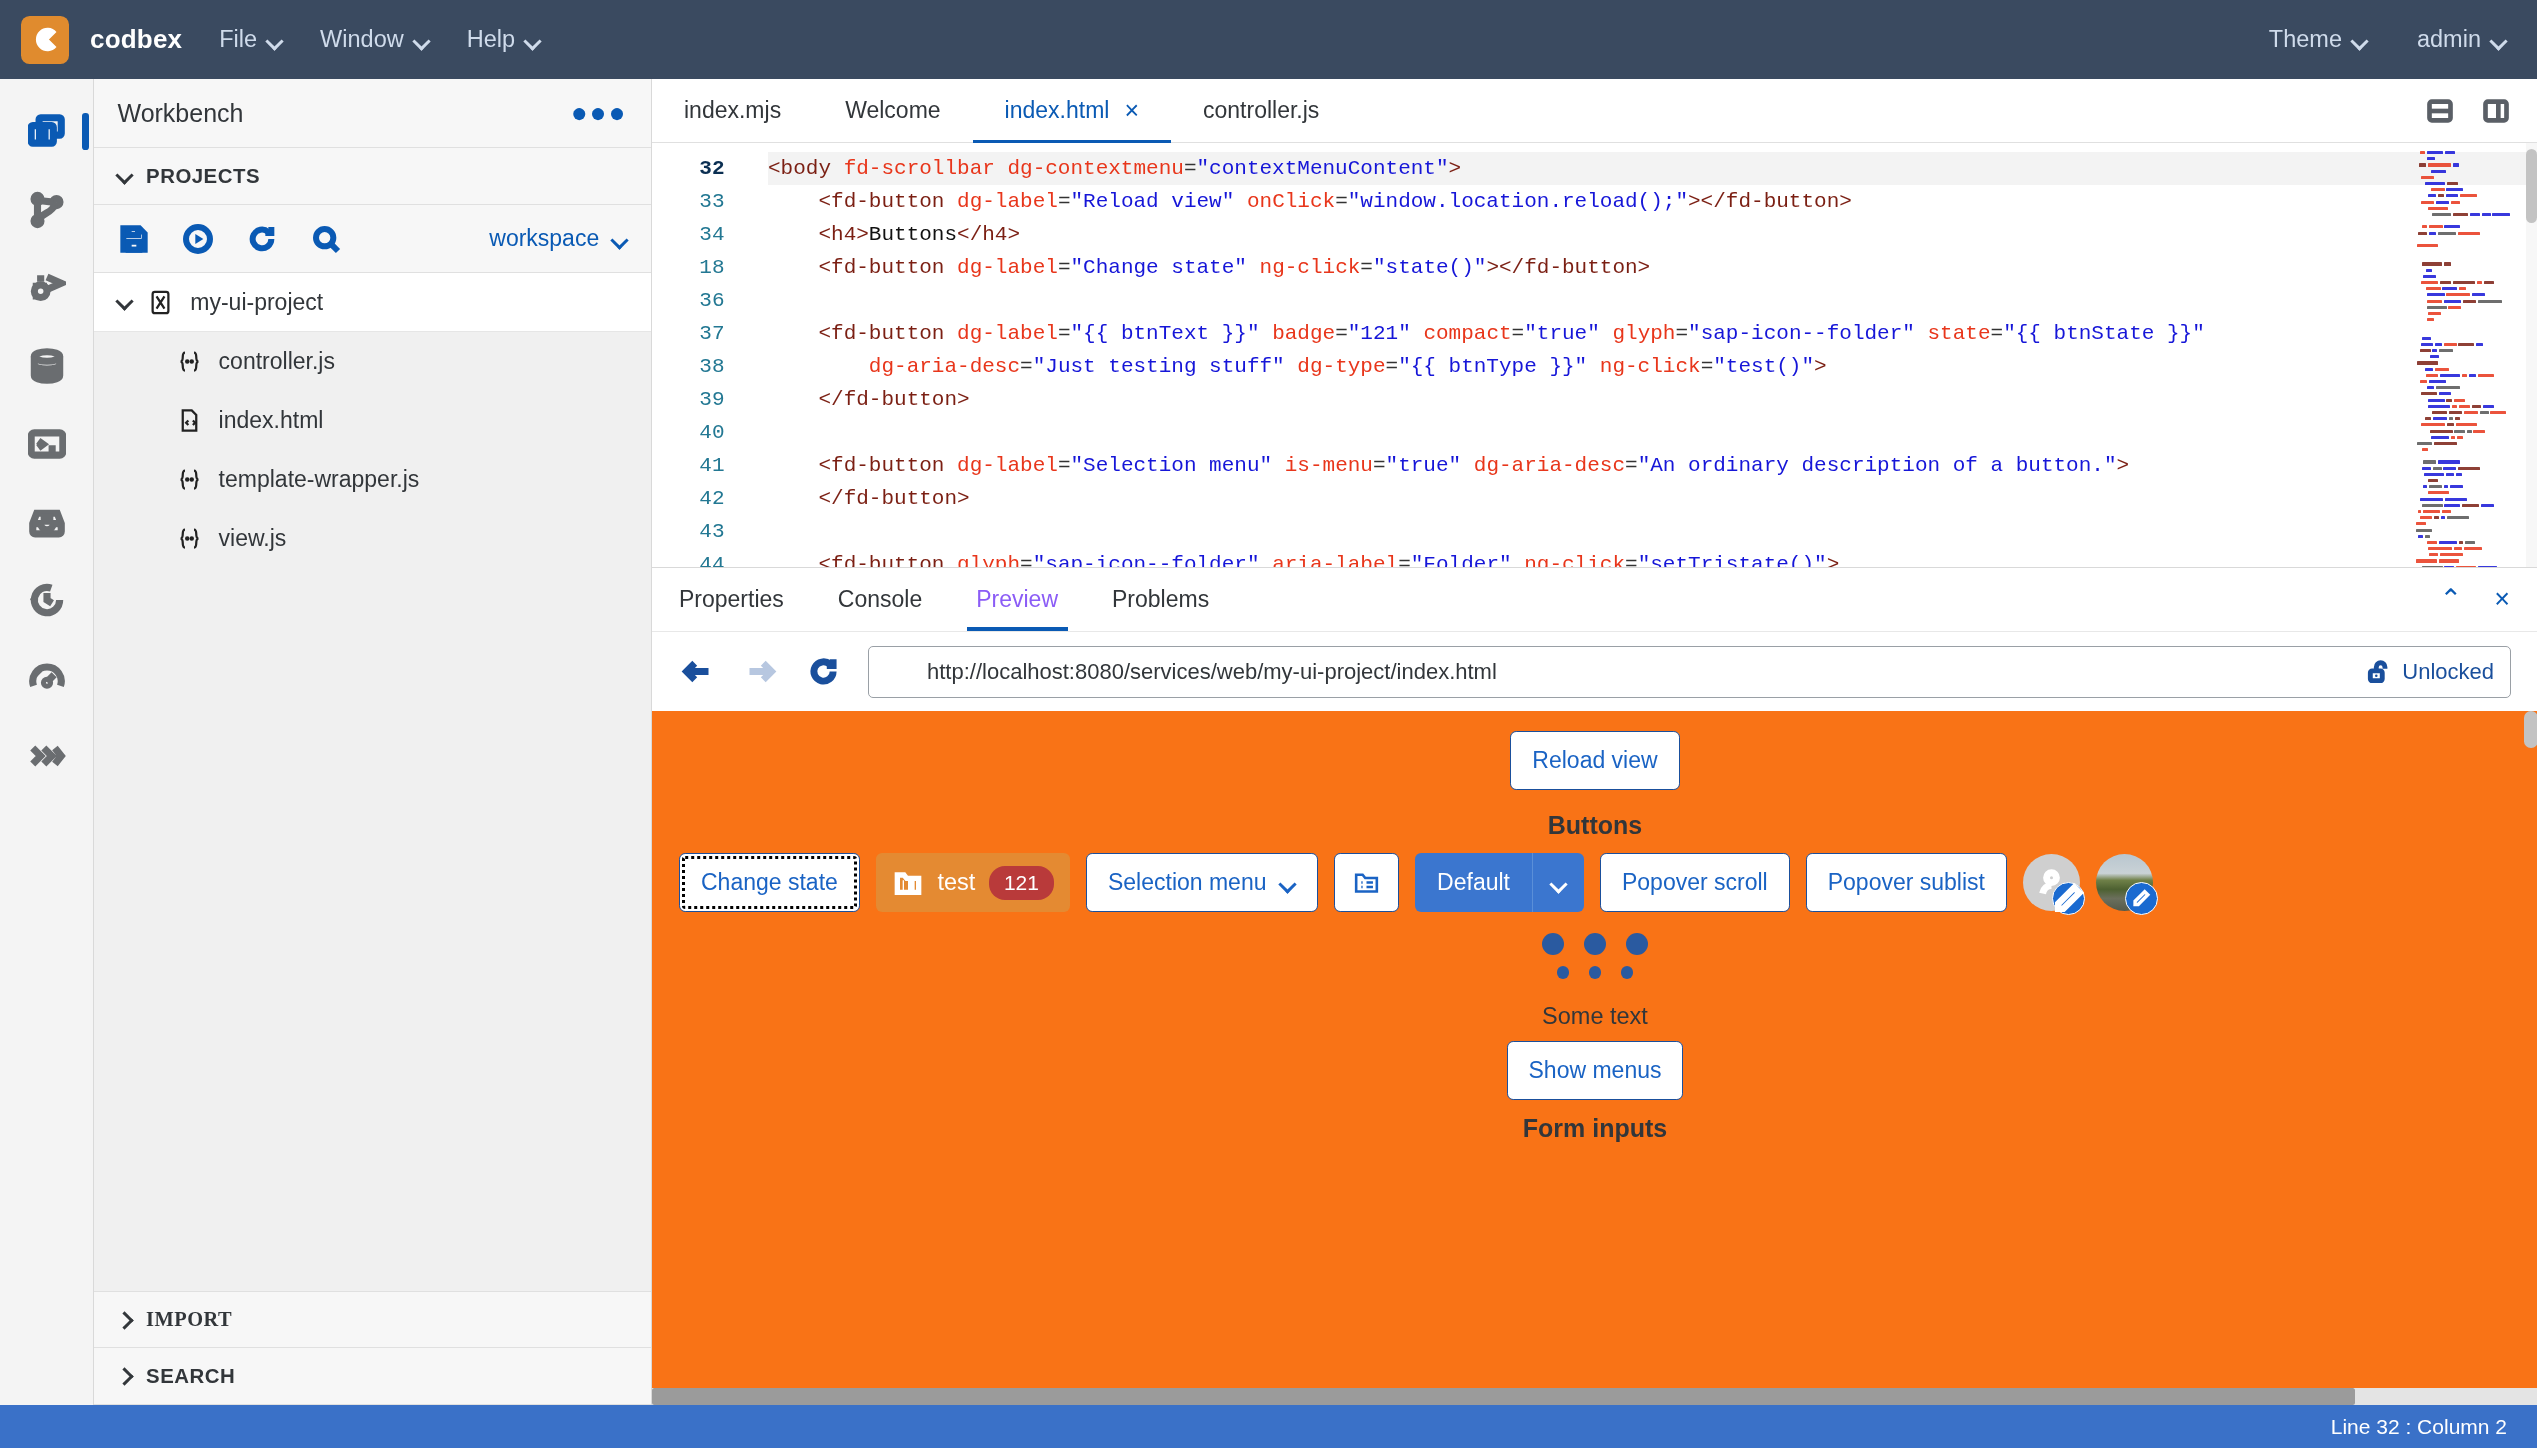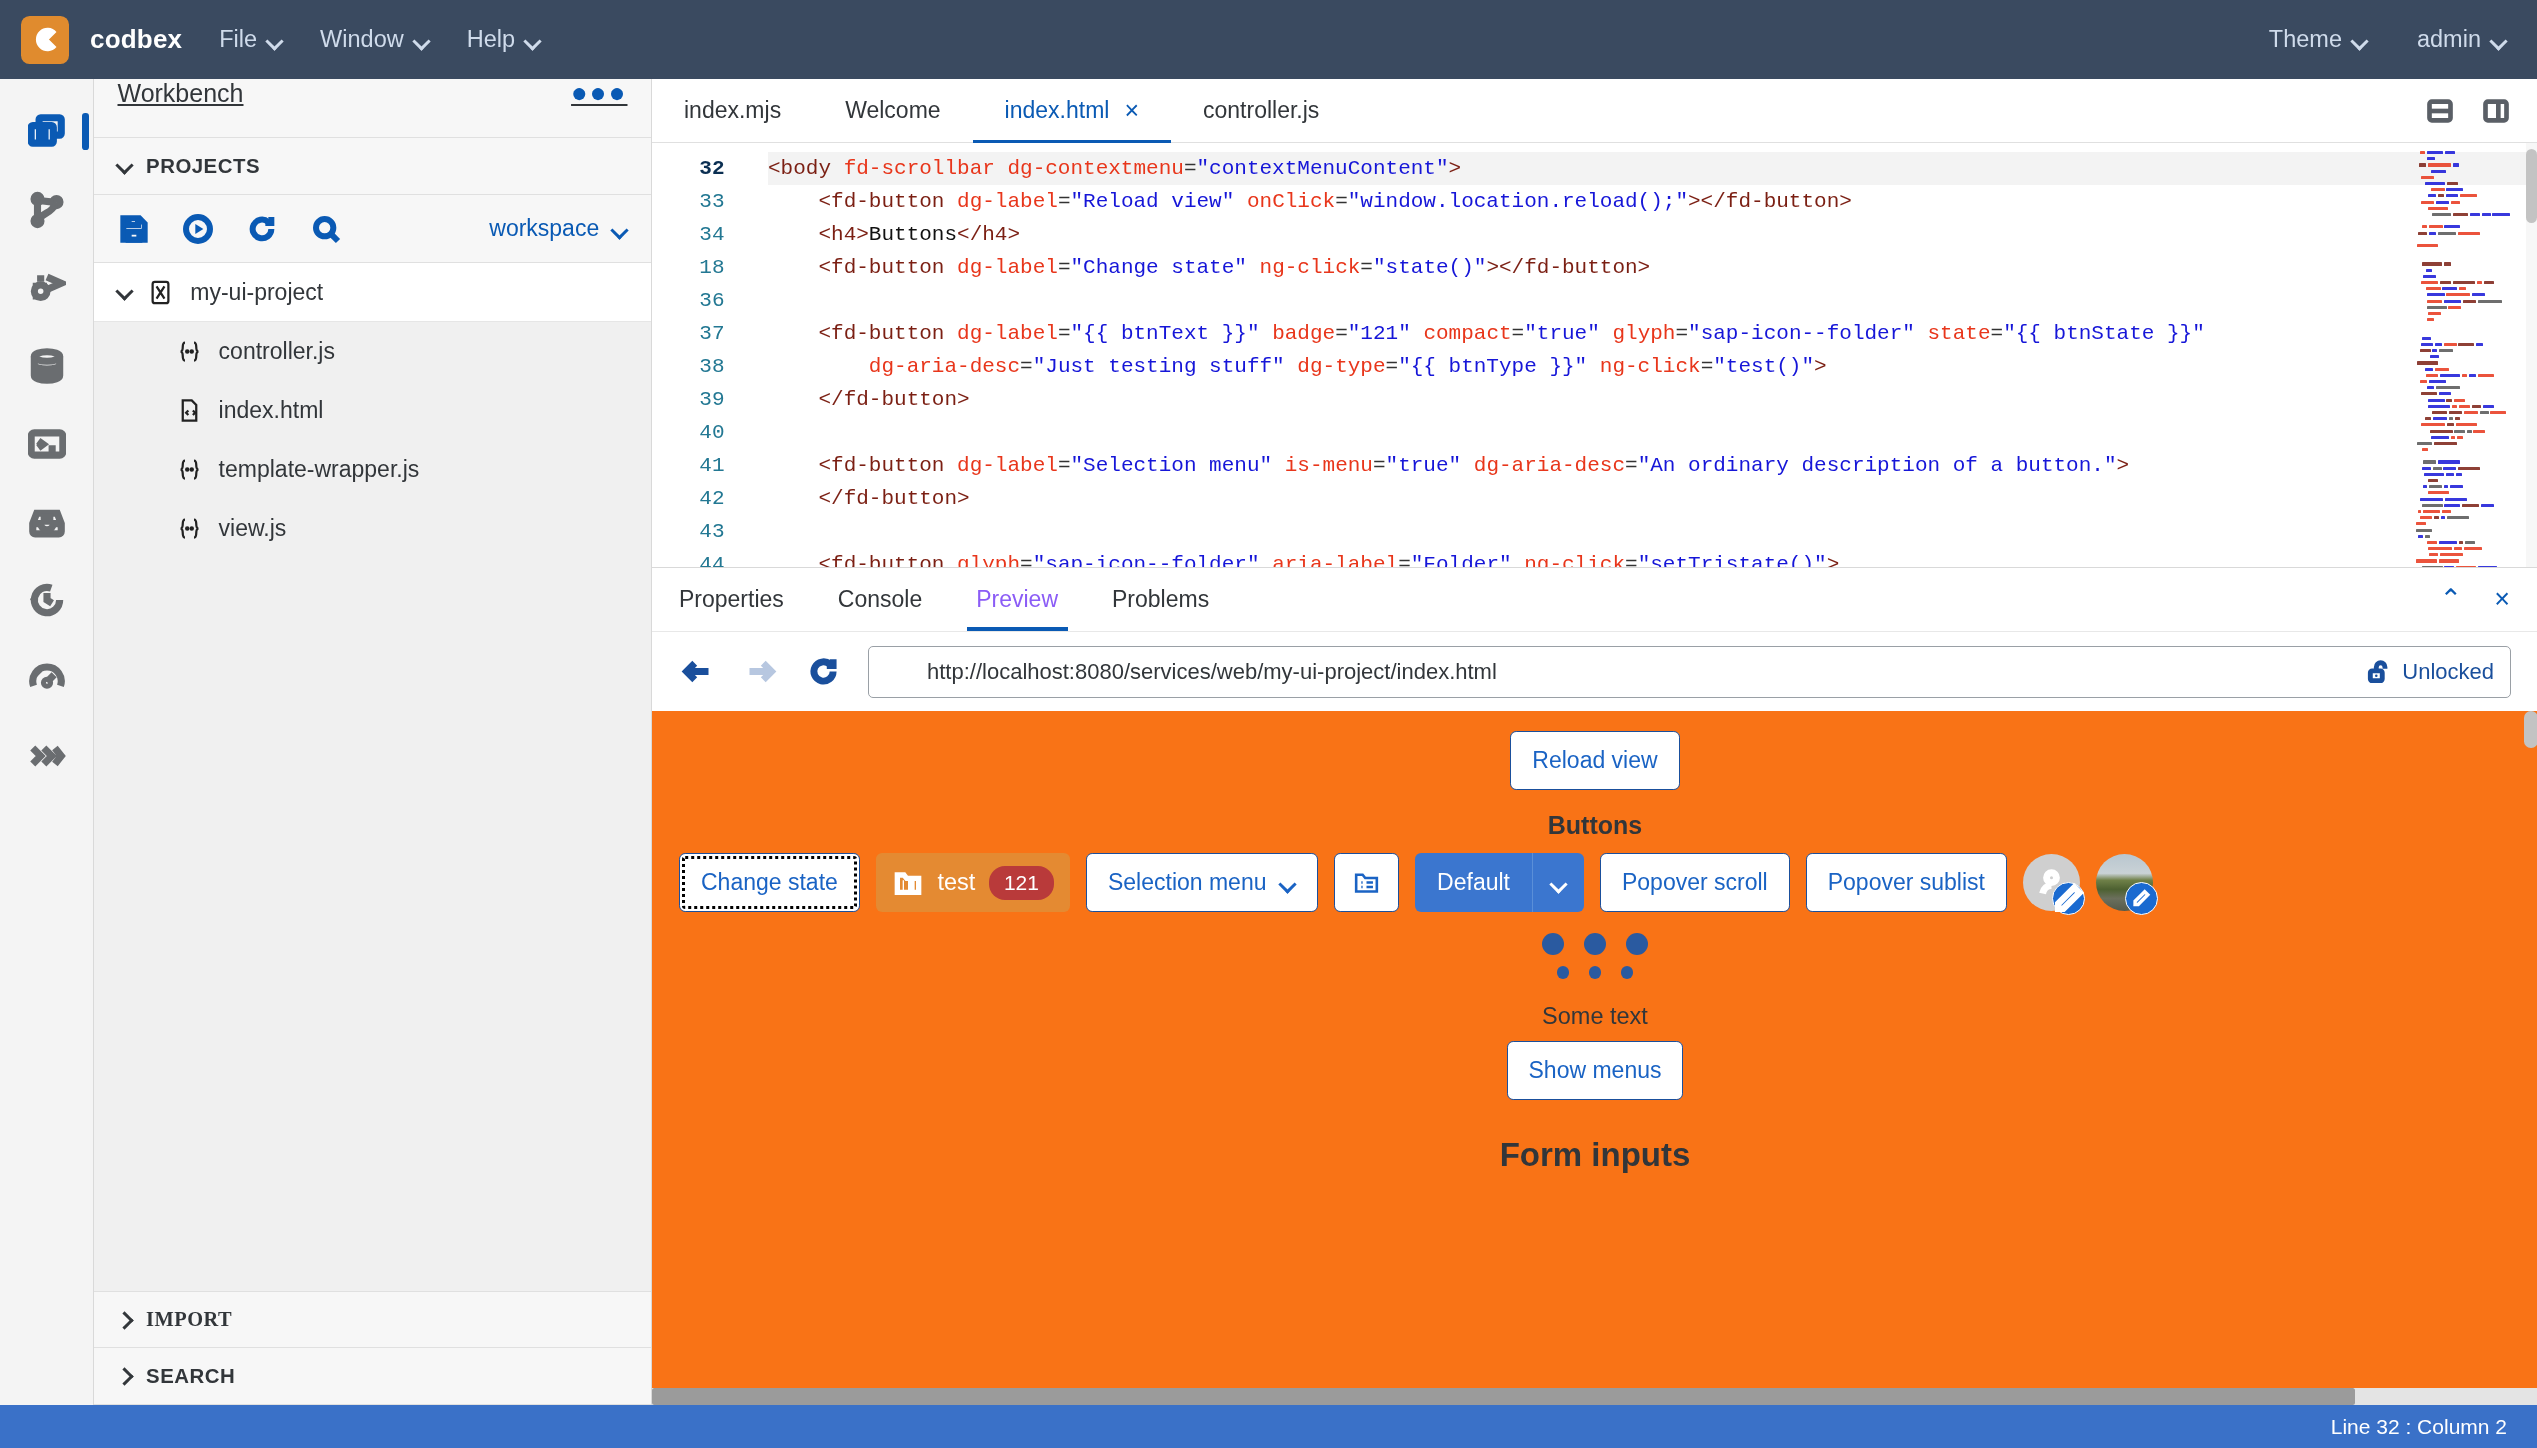--- a/index.html
+++ b/index.html
@@ -54,22 +54,22 @@
     width: 6.2px; height: 37px; background: #0a5ab4; border-radius: 3.1px;
   }
 
   
   #wb {
     position: absolute; left: 94px; top: 79px; width: 558px; height: 1326px;
     background: #f7f7f7; border-right: 1.2px solid #d9d9d9;
     display: flex; flex-direction: column;
   }
   #wb-head {
-    height: 59px; display: flex; padding: 0 23.5px;
-    border-bottom: 1.2px solid #e0e0e0; flex: none; text-decoration: underline;
+    height: 69px; display: flex; align-items: center; padding: 0 23.5px;
+    border-bottom: 1.2px solid #e0e0e0; flex: none;
   }
   #wb-title { font-size: 25px; color: #32363a; }
   #wb-dots { margin-left: auto; color: #0a5ab4; font-size: 28px; letter-spacing: 1.9px;
     cursor: pointer; line-height: 1; }
   .section-head {
     height: 57px; display: flex; align-items: center; gap: 15px; padding: 0 23.5px;
     border-bottom: 1.2px solid #e0e0e0; font-weight: bold; font-size: 20.4px;
     letter-spacing: 0.5px; color: #32363a; cursor: pointer; flex: none;
   }
   .tri { width: 13.6px; height: 13.6px; position: relative; }
@@ -245,21 +245,21 @@
     border-radius: 50%; background: #1a6ad0; display: flex; align-items: center;
     justify-content: center; border: 1.9px solid #fff;
   }
   .edit-badge svg { width: 18.5px; height: 18.5px; stroke: #fff; fill: none; stroke-width: 4.5; }
   #busy-wrap { margin-top: 21px; display: flex; flex-direction: column;
     align-items: center; gap: 11px; width: 100%; }
   .dots { display: flex; gap: 20px; align-items: center; }
   .dots.lg i { width: 22px; height: 22px; border-radius: 50%; background: #2a5aa0; display: block; }
   .dots.sm i { width: 12.3px; height: 12.3px; border-radius: 50%; background: #2a5aa0; display: block; }
   #some-text { font-size: 23.5px; color: #32363a; margin-top: 13.6px; }
-  #form-inputs-h { font-size: 33px; font-weight: bold; color: #32363a; margin-top: 36px; }
+  #form-inputs-h { font-size: 25px; font-weight: bold; color: #32363a; margin-top: 14px; }
   #pv-hscroll {
     position: absolute; left: 0; right: 0; bottom: 0; height: 17.3px; background: #e4e4e4;
   }
   #pv-hscroll .thumb { height: 17.3px; width: 1703px; background: #9b9b9b; border-radius: 2.5px; }
   #pv-vscroll { position: absolute; right: 0; top: 0; width: 13.6px; height: 100%; }
   #pv-vscroll .thumb { position: absolute; top: 0; right: 0; width: 13.6px; height: 37px;
     background: #c3c3c3; border-radius: 6.8px; }
 
   
   #status {

